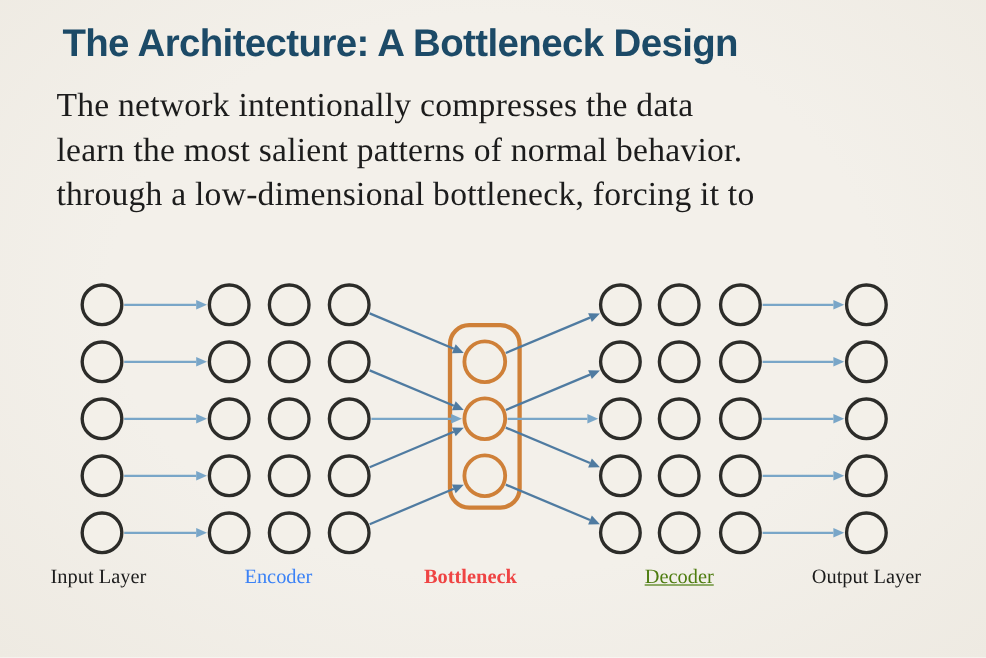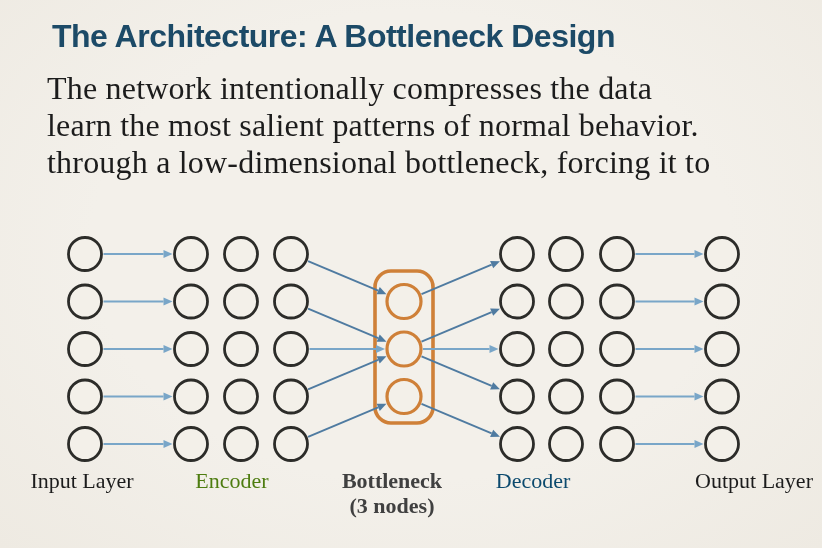--- a/index.html
+++ b/index.html
@@ -17,31 +17,31 @@
     left: 52px; top: 16px;
     font-family: "Liberation Sans", sans-serif;
     font-weight: 700;
     font-size: 32px;
     letter-spacing: -0.5px;
     line-height: 40px;
   }
   .subtitle {
     position: absolute;
     left: 47px; top: 70px;
-    font-size: 32px;
+    font-size: 28px;
     line-height: 37px;
     letter-spacing: 0.2px;
   }
   svg.diagram { position: absolute; left: 0; top: 0; }
   .dlabel {
     position: absolute;
     top: 468px;
     transform: translateX(-50%);
     text-align: center;
-    font-size: 22px;
+    font-size: 17px;
     line-height: 25px;
     white-space: nowrap;
   }
   .dlabel.bold { font-weight: 700; }
 </style>
 </head>
 <body>
 
 <div class="slide">
 
@@ -137,30 +137,29 @@
       <circle cx="722" cy="301.5" r="16.5" fill="#f3f0e9" stroke="#2c2c29" stroke-width="2.8"></circle>
       <circle cx="722" cy="349" r="16.5" fill="#f3f0e9" stroke="#2c2c29" stroke-width="2.8"></circle>
       <circle cx="722" cy="396.5" r="16.5" fill="#f3f0e9" stroke="#2c2c29" stroke-width="2.8"></circle>
       <circle cx="722" cy="444" r="16.5" fill="#f3f0e9" stroke="#2c2c29" stroke-width="2.8"></circle>
     </svg>
 
   <div class="dlabel" style="color: rgb(28, 28, 28); left: 82px;">
     <div>Input Layer</div>
   </div>
 
-  <div class="dlabel" style="color: #4d7c0f; left: 232px;">
+  <div class="dlabel" style="color: #3b82f6; left: 232px;">
     <div>Encoder</div>
   </div>
 
-  <div class="dlabel bold" style="color: #404040; left: 392px;">
+  <div class="dlabel bold" style="color: #ef4444; left: 392px;">
     <div>Bottleneck</div>
-    <div>(3 nodes)</div>
   </div>
 
-  <div class="dlabel" style="color: #0c4a6e; left: 533px;">
+  <div class="dlabel" style="color: #4d7c0f; left: 566px; text-decoration: underline;">
     <div>Decoder</div>
   </div>
 
-  <div class="dlabel" style="color: rgb(28, 28, 28); left: 722px; margin-left: 32px;">
+  <div class="dlabel" style="color: rgb(28, 28, 28); left: 722px;">
     <div>Output Layer</div>
   </div>
 
 </div>
 
 </body></html>

